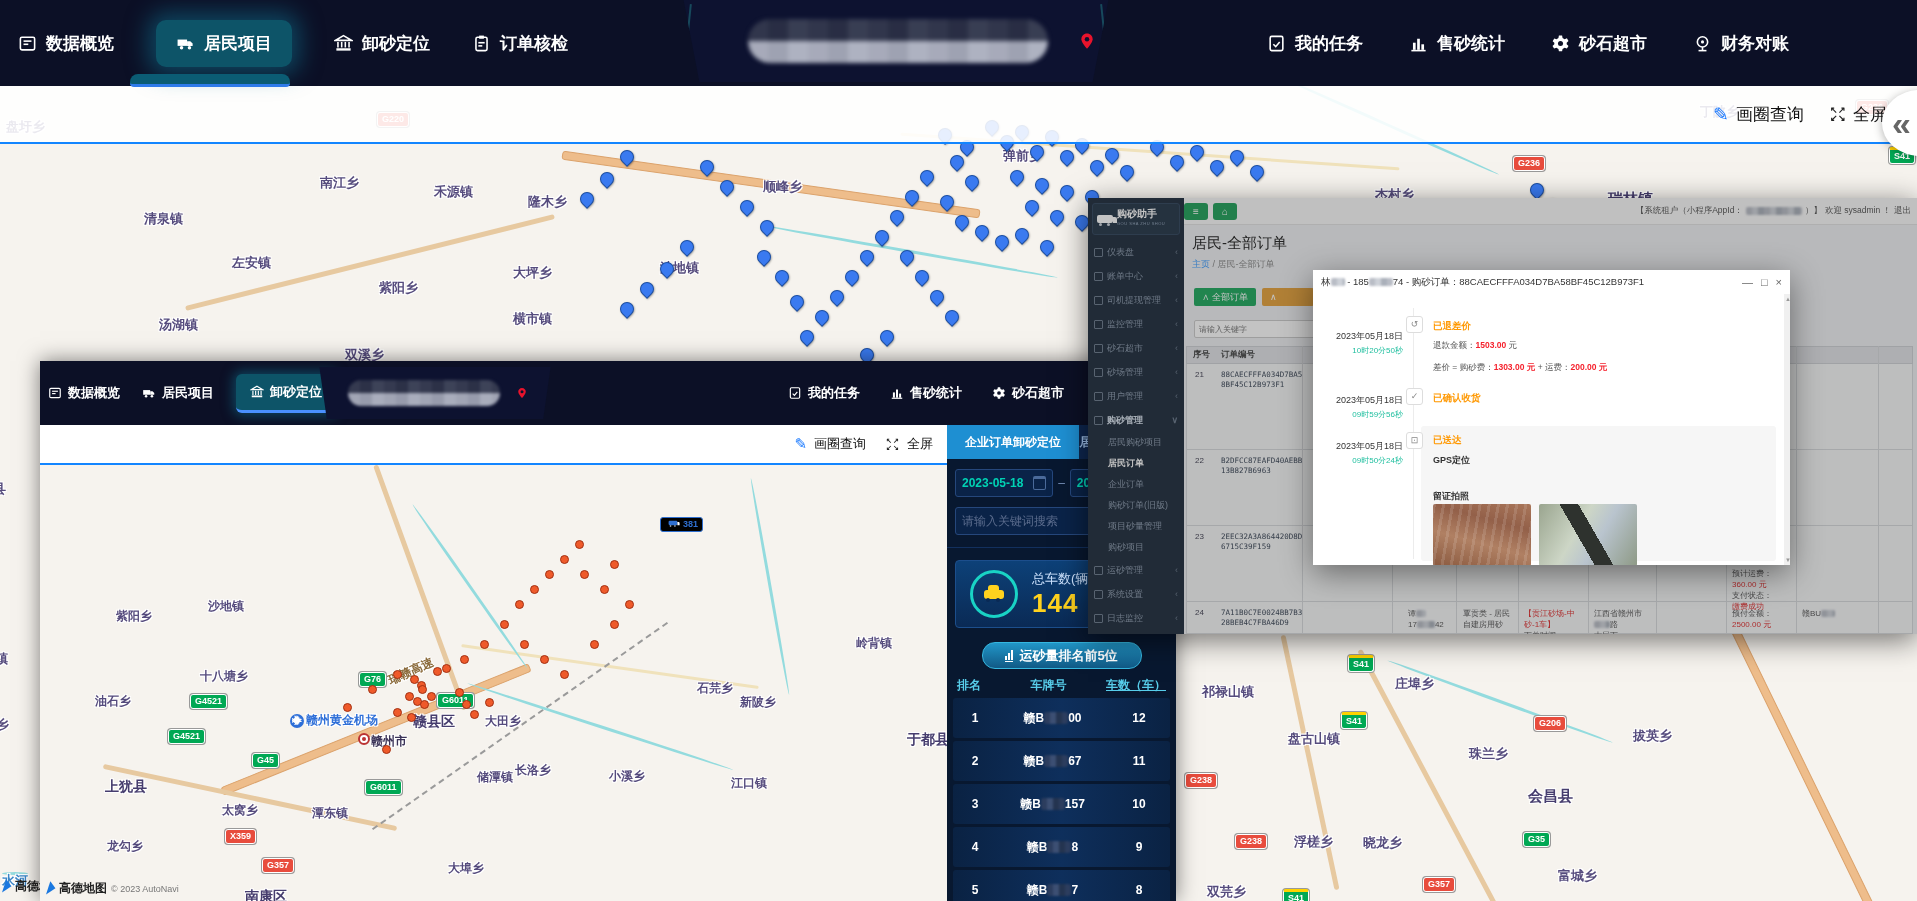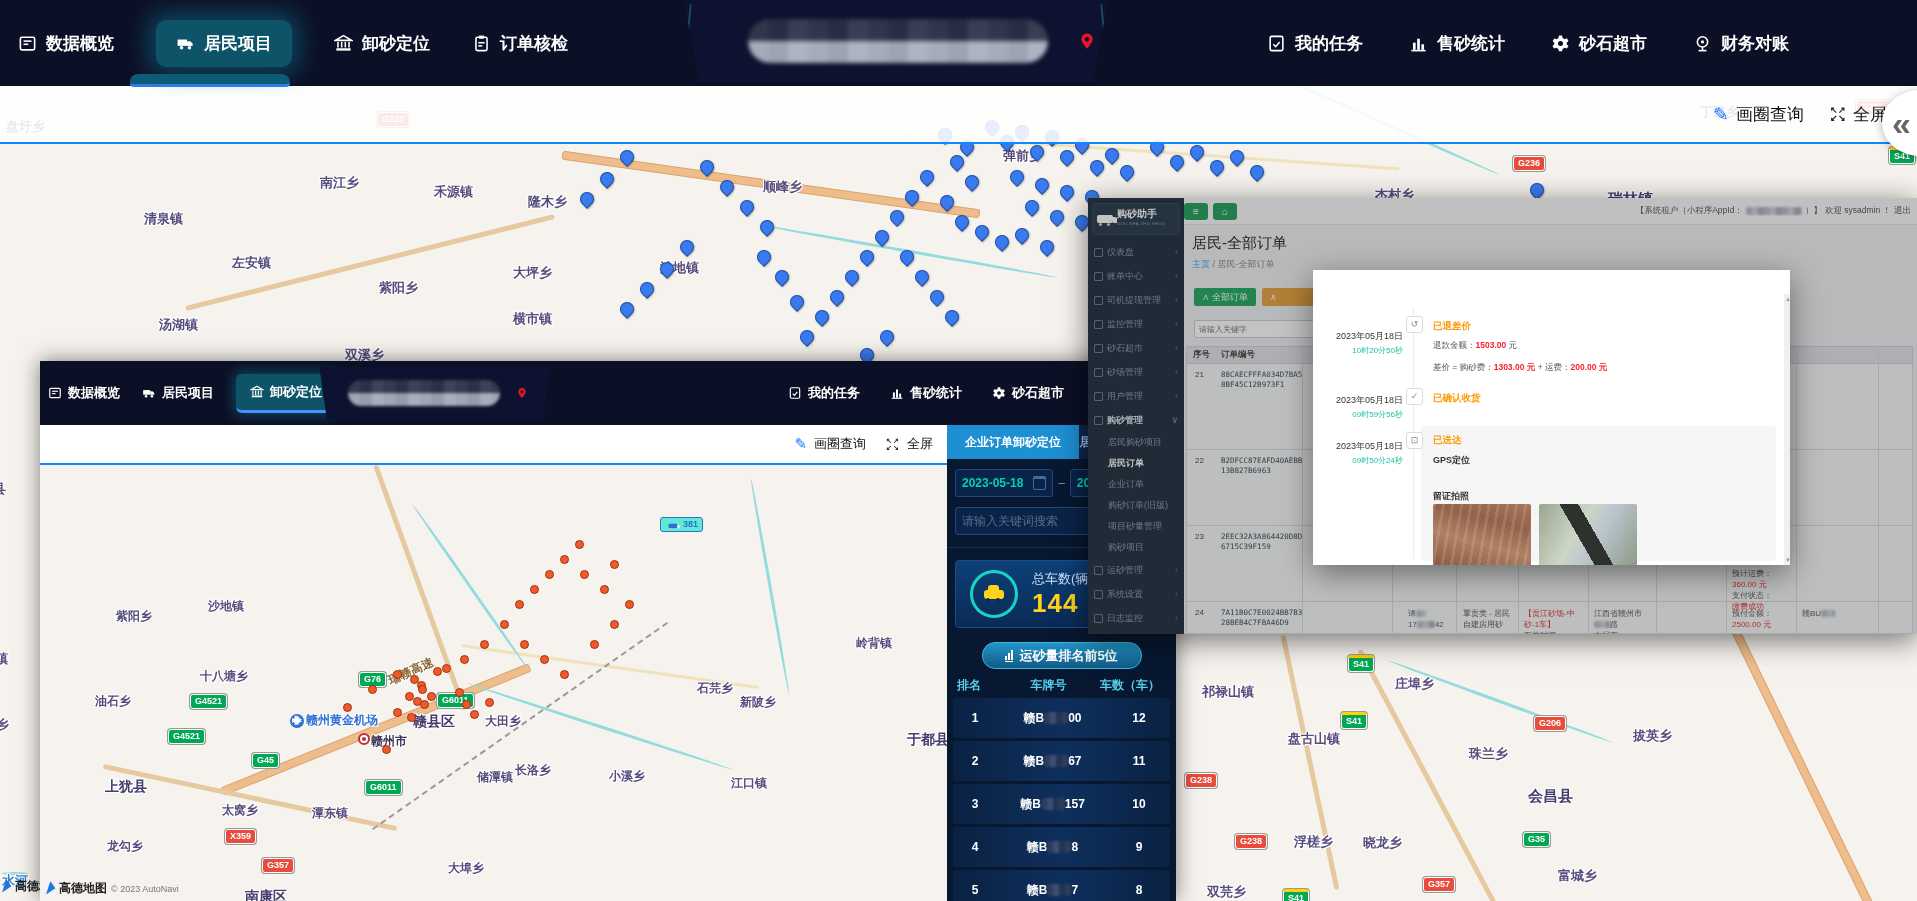--- a/index.html
+++ b/index.html
@@ -11,21 +11,21 @@
     text-shadow:1px 1px 0 #fff,-1px -1px 0 #fff,1px -1px 0 #fff,-1px 1px 0 #fff;}
   .map-label.lg{font-size:15px;color:#463d6e;}
   .map-label.city{font-size:14px;color:#3b3358;}
   .map-label.hw{color:#8a6a3a;font-size:11px;transform:rotate(-24deg);}
   .map-label.river{color:#3a86c8;}
   .badge{position:absolute;font-size:9px;font-weight:bold;color:#fff;padding:1px 4px;border:1px solid #fff;
     border-radius:3px;box-shadow:0 0 0 1px #999;line-height:11px;white-space:nowrap;}
   .badge.red{background:#e84c3d;}
   .badge.green{background:#00a854;}
   .badge.s41{background:#00a854;border-top:3px solid #ffd200;}
-  .badge.plate{background:#5eead4;color:#2f6fd0;border:1px solid #2f6fd0;box-shadow:none;display:flex;align-items:flex-end;gap:2px;}
+  .badge.plate{background:#000000;color:#2f6fd0;border:1px solid #2f6fd0;box-shadow:none;display:flex;align-items:flex-start;gap:2px;}
   .bluepin{position:absolute;width:12px;height:12px;background:#3a7af0;border:1px solid #1c4fa4;
     border-radius:50% 50% 50% 0;transform:rotate(-45deg);box-shadow:0 1px 2px rgba(0,0,0,.35);}
   .reddot{position:absolute;width:7px;height:7px;background:#ef5a2a;border:1px solid #a33012;border-radius:50%;}
   .road{position:absolute;height:5px;background:#e7c9a0;border-radius:3px;}
   .road.hwy{height:7px;background:#eebd8b;border:1px solid #dba26b;}
   .road.thin{height:3px;background:#f0e2bb;}
   .river{position:absolute;height:3px;background:#93dbde;border-radius:50%;}
   .rail{position:absolute;height:0;border-top:2px dashed #9a9a9a;}
   .attrib{position:absolute;display:flex;align-items:center;gap:4px;}
   .attrib .tri{width:0;height:0;border-left:7px solid #1a78e0;border-top:5px solid transparent;border-bottom:9px solid transparent;transform:rotate(18deg);}
@@ -111,21 +111,21 @@
   .statlbl{font-size:13px;color:#cfe4ff;}
   .statval{font-size:26px;font-weight:bold;color:#ffd21e;letter-spacing:1px;}
   .rankhead{margin:14px auto 0 auto;width:158px;height:25px;border-radius:13px;border:1px solid #35b7e0;
     background:linear-gradient(180deg,#2196c8,#115a86);display:flex;align-items:center;justify-content:center;gap:6px;
     color:#fff;font-size:13px;font-weight:bold;}
   .rankhead .bars{display:inline-flex;align-items:flex-end;gap:1px;border-bottom:1px solid #fff;padding-bottom:1px;}
   .rankhead .bars i{display:block;width:2px;background:#fff;}
   .rankcols{display:flex;margin:8px 10px 4px 10px;color:#57cdea;font-size:12px;font-weight:bold;}
   .rankcols span:nth-child(1){width:40px;}
   .rankcols span:nth-child(2){flex:1;text-align:center;}
-  .rankcols span:nth-child(3){width:66px;}
+  .rankcols span:nth-child(3){width:66px;text-align:right;text-decoration:underline;}
   .rankrow{display:flex;align-items:center;margin:0 6px 3px 6px;height:40px;border-radius:3px;color:#fff;font-size:12px;font-weight:bold;
     background:linear-gradient(90deg,#0a2243,#0e2f5c 50%,#0a2243);cursor:pointer;}
   .rankrow span.rk{width:44px;text-align:center;}
   .rankrow .plate{flex:1;text-align:center;}
   .rankrow span.ct{width:62px;text-align:center;}
   .redact{display:inline-block;vertical-align:middle;border-radius:3px;filter:blur(1.2px);
     background:repeating-linear-gradient(90deg,#2c3d5e 0 6px,#3c4f73 6px 12px,#243450 12px 18px);}
   .redact-lite{display:inline-block;vertical-align:middle;border-radius:2px;filter:blur(1px);
     background:repeating-linear-gradient(90deg,#b9bdc6 0 6px,#cdd1d8 6px 12px,#aab0ba 12px 18px);}
 
@@ -864,20 +864,30 @@
             <span>日志监控</span>
             <span class="chev">‹</span>
           </div>
           <div class="sgroup"></div>
         </div>
     </div>
 
     <div class="aoverlay"></div>
 
     <div class="modal">
+      <div class="mhead">
+        <span>
+          <span>林</span><span class="redact-lite" style="width:14px;height:8px"></span><span> - 185</span><span class="redact-lite" style="width:24px;height:8px"></span><span>74 - 购砂订单：88CAECFFFA034D7BA58BF45C12B973F1</span>
+        </span>
+        <span class="mctrl">
+          <span>—</span>
+          <span>□</span>
+          <span>×</span>
+        </span>
+      </div>
       <div class="mbody">
         <div class="mline"></div>
 
         <span class="micon" style="top:22px">↺</span>
         <div class="mdate" style="left:20px;top:36px">
           <span>2023年05月18日</span><i>10时20分50秒</i>
         </div>
         <div class="mtitle" style="top:26px">已退差价</div>
         <div class="mtext" style="top:46px">
           <span>退款金额：</span><span class="red">1503.00</span>&nbsp;<span>元</span>

